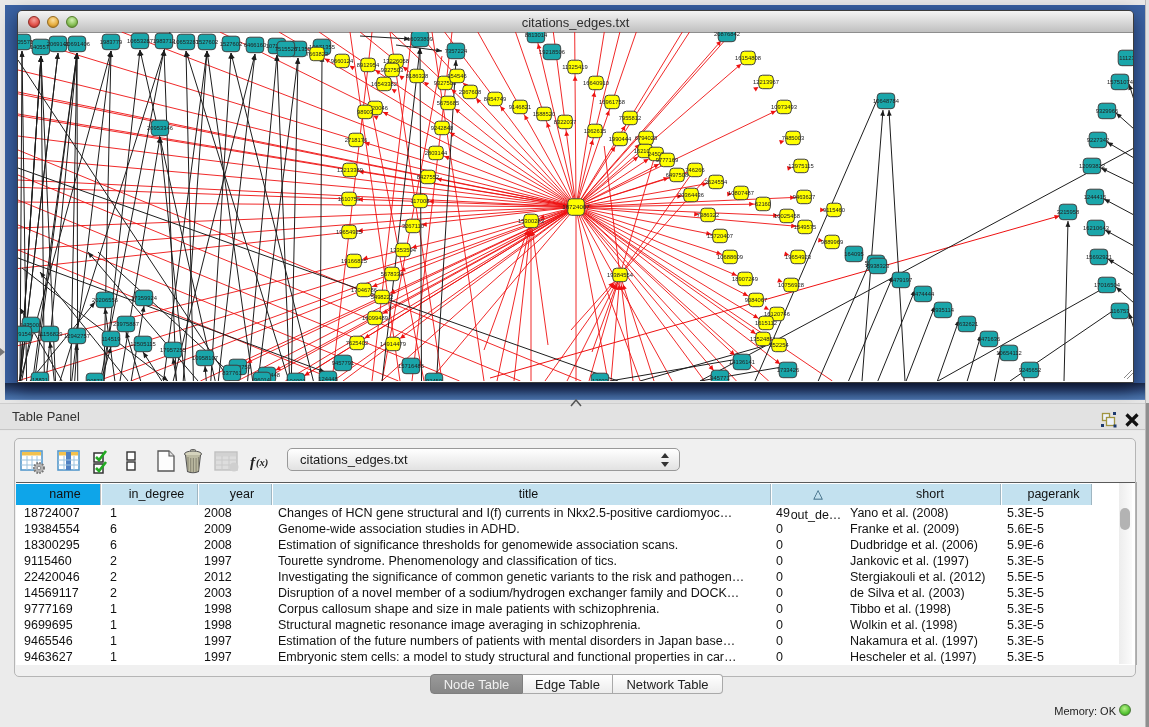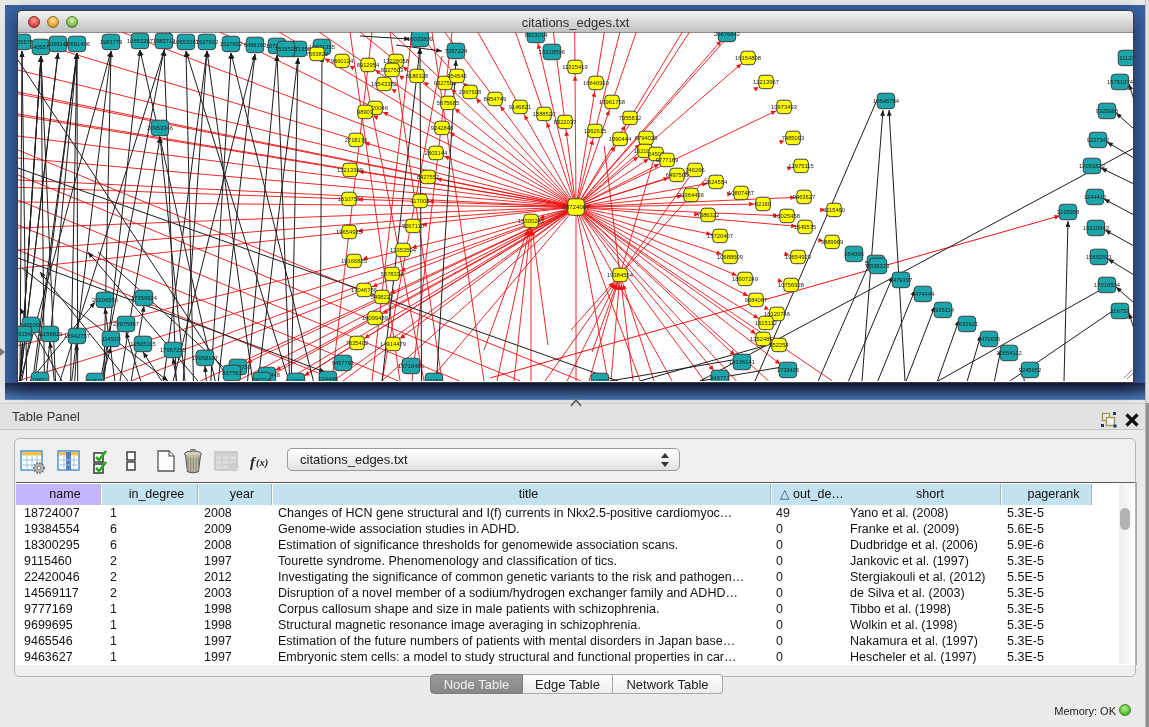--- a/index.html
+++ b/index.html
@@ -768,25 +768,25 @@
  <g transform="translate(194,0)" opacity="0.55">
   <rect x="3" y="3" width="22" height="18" fill="#cfcfcf" stroke="#999" stroke-width="1.4"></rect>
   <rect x="4" y="4" width="20" height="3.5" fill="#bbb"></rect>
   <path d="M3 11 H25 M3 16 H25 M10 7 V21 M17 7 V21" stroke="#aaa"></path>
   <circle cx="22" cy="18" r="4.5" fill="#b5b5b5"></circle>
  </g>
  <text x="232" y="18" font-size="15" font-style="italic" font-weight="bold" fill="#222" font-family="Liberation Serif,serif">f</text>
  <text x="238" y="17" font-size="10.5" font-style="italic" font-weight="bold" fill="#222" font-family="Liberation Serif,serif">(x)</text>
 </svg>
 <div id="tablebg"></div>
-<div class="hcell" style="left:16px;width:85px;background:#c4b5fd;border-right:1px solid #bbb">name</div>
+<div class="hcell" style="left:16px;width:85px;background:#0ea5e9;border-right:1px solid #bbb">name</div>
 <div class="hcell" style="left:102px;width:96px">in_degree</div>
 <div class="hcell" style="left:199px;width:73px">year</div>
 <div class="hcell" style="left:273px;width:498px">title</div>
-<div class="hcell" style="left:772px;width:78px;padding-left:4px;text-align:left"><span style="padding-left:4px;color:#1a4a66">△</span> out_de…</div>
+<div class="hcell" style="left:772px;width:78px;padding-left:11px;text-align:center"><span style="padding-left:4px;color:#1a4a66">△</span> out_de…</div>
 <div class="hcell" style="left:846px;width:155px">short</div>
 <div class="hcell" style="left:1002px;width:90px">pagerank</div>
 <div class="trow" style="top:506px">
 <div class="c" style="left:24px;width:80px">18724007</div>
 <div class="c" style="left:110px;width:60px">1</div>
 <div class="c" style="left:204px;width:60px">2008</div>
 <div class="c" style="left:278px;width:492px">Changes of HCN gene structural and I(f) currents in Nkx2.5-positive cardiomyoc…</div>
 <div class="c" style="left:776px;width:66px">49</div>
 <div class="c" style="left:850px;width:150px">Yano et al. (2008)</div>
 <div class="c" style="left:1007px;width:84px">5.3E-5</div>
@@ -819,21 +819,21 @@
 <div class="c" style="left:110px;width:60px">2</div>
 <div class="c" style="left:204px;width:60px">2012</div>
 <div class="c" style="left:278px;width:492px">Investigating the significance of common genetic variants to the risk and pathogen…</div>
 <div class="c" style="left:776px;width:66px">0</div>
 <div class="c" style="left:850px;width:150px">Stergiakouli et al. (2012)</div>
 <div class="c" style="left:1007px;width:84px">5.5E-5</div>
 </div><div class="trow" style="top:586px">
 <div class="c" style="left:24px;width:80px">14569117</div>
 <div class="c" style="left:110px;width:60px">2</div>
 <div class="c" style="left:204px;width:60px">2003</div>
-<div class="c" style="left:278px;width:492px">Disruption of a novel member of a sodium/hydrogen exchanger family and ADHD…</div>
+<div class="c" style="left:278px;width:492px">Disruption of a novel member of a sodium/hydrogen exchanger family and DOCK…</div>
 <div class="c" style="left:776px;width:66px">0</div>
 <div class="c" style="left:850px;width:150px">de Silva et al. (2003)</div>
 <div class="c" style="left:1007px;width:84px">5.3E-5</div>
 </div><div class="trow" style="top:602px">
 <div class="c" style="left:24px;width:80px">9777169</div>
 <div class="c" style="left:110px;width:60px">1</div>
 <div class="c" style="left:204px;width:60px">1998</div>
 <div class="c" style="left:278px;width:492px">Corpus callosum shape and size in male patients with schizophrenia.</div>
 <div class="c" style="left:776px;width:66px">0</div>
 <div class="c" style="left:850px;width:150px">Tibbo et al. (1998)</div>

